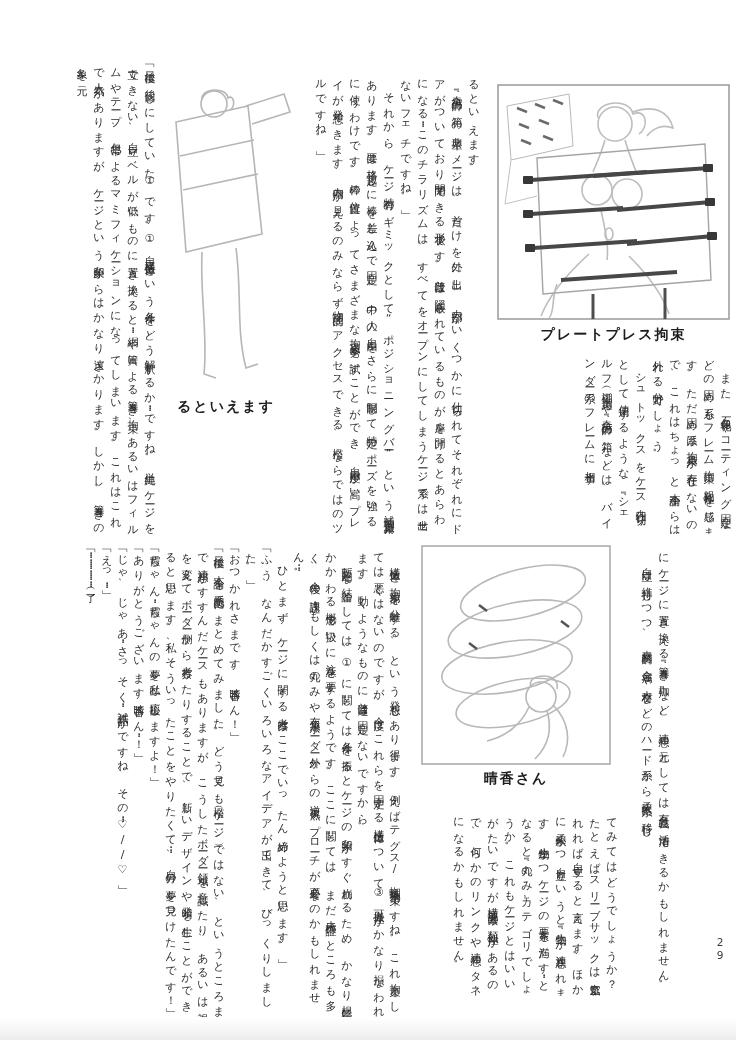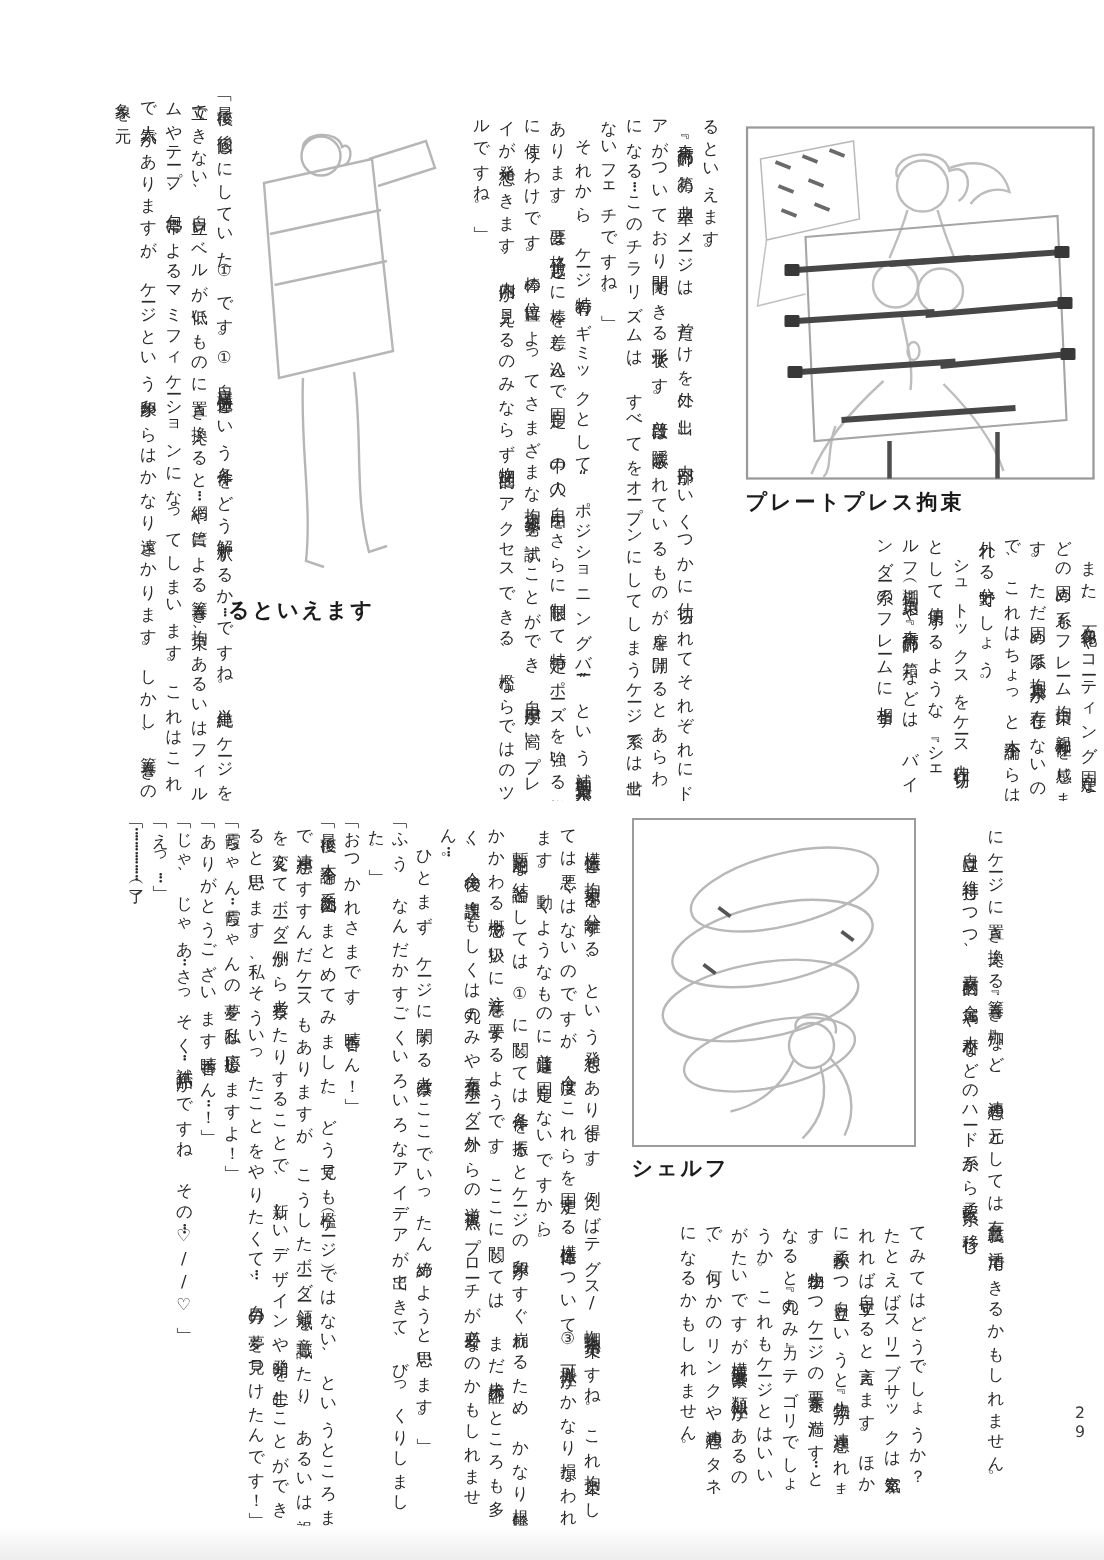--- a/index.html
+++ b/index.html
@@ -5,21 +5,21 @@
   html,body{margin:0;padding:0;width:736px;height:1040px;overflow:hidden;
     font-family:"DejaVu Sans",sans-serif;background:#ffffff;}
   .page{position:absolute;left:0;top:0;width:736px;height:1040px;background:#ffffff;}
   .page::after{content:"";position:absolute;left:0;bottom:0;width:100%;height:22px;
     background:linear-gradient(to bottom,rgba(0,0,0,0),rgba(0,0,0,0.07));pointer-events:none;}
   .vtext{position:absolute;writing-mode:vertical-rl;text-orientation:upright;
     font-size:11px;letter-spacing:2.2px;line-height:17px;color:#2b2b2b;
     white-space:pre-line;overflow:hidden;}
   .vtext.tight{line-height:16px;}
   .caption{position:absolute;font-weight:bold;font-size:14px;color:#1c1c1c;
-    letter-spacing:2px;}
+    letter-spacing:2px;text-align:center;}
   .illu{position:absolute;}
   .illu svg{display:block;}
   .pagenum{position:absolute;writing-mode:vertical-rl;text-orientation:upright;
     font-size:10.5px;letter-spacing:1px;color:#3a3a3a;}
 </style>
 </head>
 <body>
 
 <div class="page">
 
@@ -116,21 +116,21 @@
         <path d="M126 166 C132 186 126 202 114 214"></path>
         <path d="M108 162 C100 180 84 192 66 196"></path>
       </g>
       <g stroke="#555" stroke-width="2.5">
         <line x1="58" y1="60" x2="66" y2="66"></line>
         <line x1="48" y1="98" x2="56" y2="104"></line>
         <line x1="140" y1="76" x2="148" y2="82"></line>
       </g>
     </svg>
   </div>
-  <div class="caption" style="left:421px;top:770px;width:190px;">シェルフ</div>
+  <div class="caption" style="left:421px;top:770px;width:190px;">晴香さん</div>
 
   <div class="vtext" style="left:608px;top:546px;width:64px;height:470px;">にケージに置き換える『簀巻き枷』など、連想の元としては有意義に活用できるかもしれません。
 　自立は維持しつつ、素材的に金属や木材などのハード系から柔軟系に移行し</div>
 
   <div class="vtext" style="left:398px;top:810px;width:222px;height:186px;">てみてはどうでしょうか？　たとえばスリーブサックは空気を入れれば自立すると言えます。ほかに柔軟かつ自立というと『生物』が連想されます。生物かつケージの要素を満たす・・となると『丸のみ』カテゴリでしょうか。これもケージとはいいがたいですが構成要素は類似性があるので、何らかのリンクや連想のタネになるかもしれません。</div>
 
   <div class="vtext tight" style="left:58px;top:545px;width:344px;height:472px;">　構造体と拘束部を分離する、という発想もあり得ます。例えばテグス/蜘蛛糸拘束ですね。これ拘束としては悪くはないのですが、今度はこれらを固定する構造体について③可搬性がかなり損なわれます。動くようなものに普通は固定しないですから。
 　暫定的な結論としては、①に関しては条件を振るとケージの印象がすぐ崩れるため、かなり根幹にかかわる概念で扱いに注意を要するようです。ここに関しては、まだ未検証のところも多く、今後の課題・・・もしくは丸のみや布系等ボーダー外からの逆視点アプローチが必要なのかもしれません・・・。
 　ひとまず、ケージに関する考察はここでいったん締めようと思います。」
 「ふう、なんだかすごくいろいろなアイデアが出てきて、びっくりしました。」

